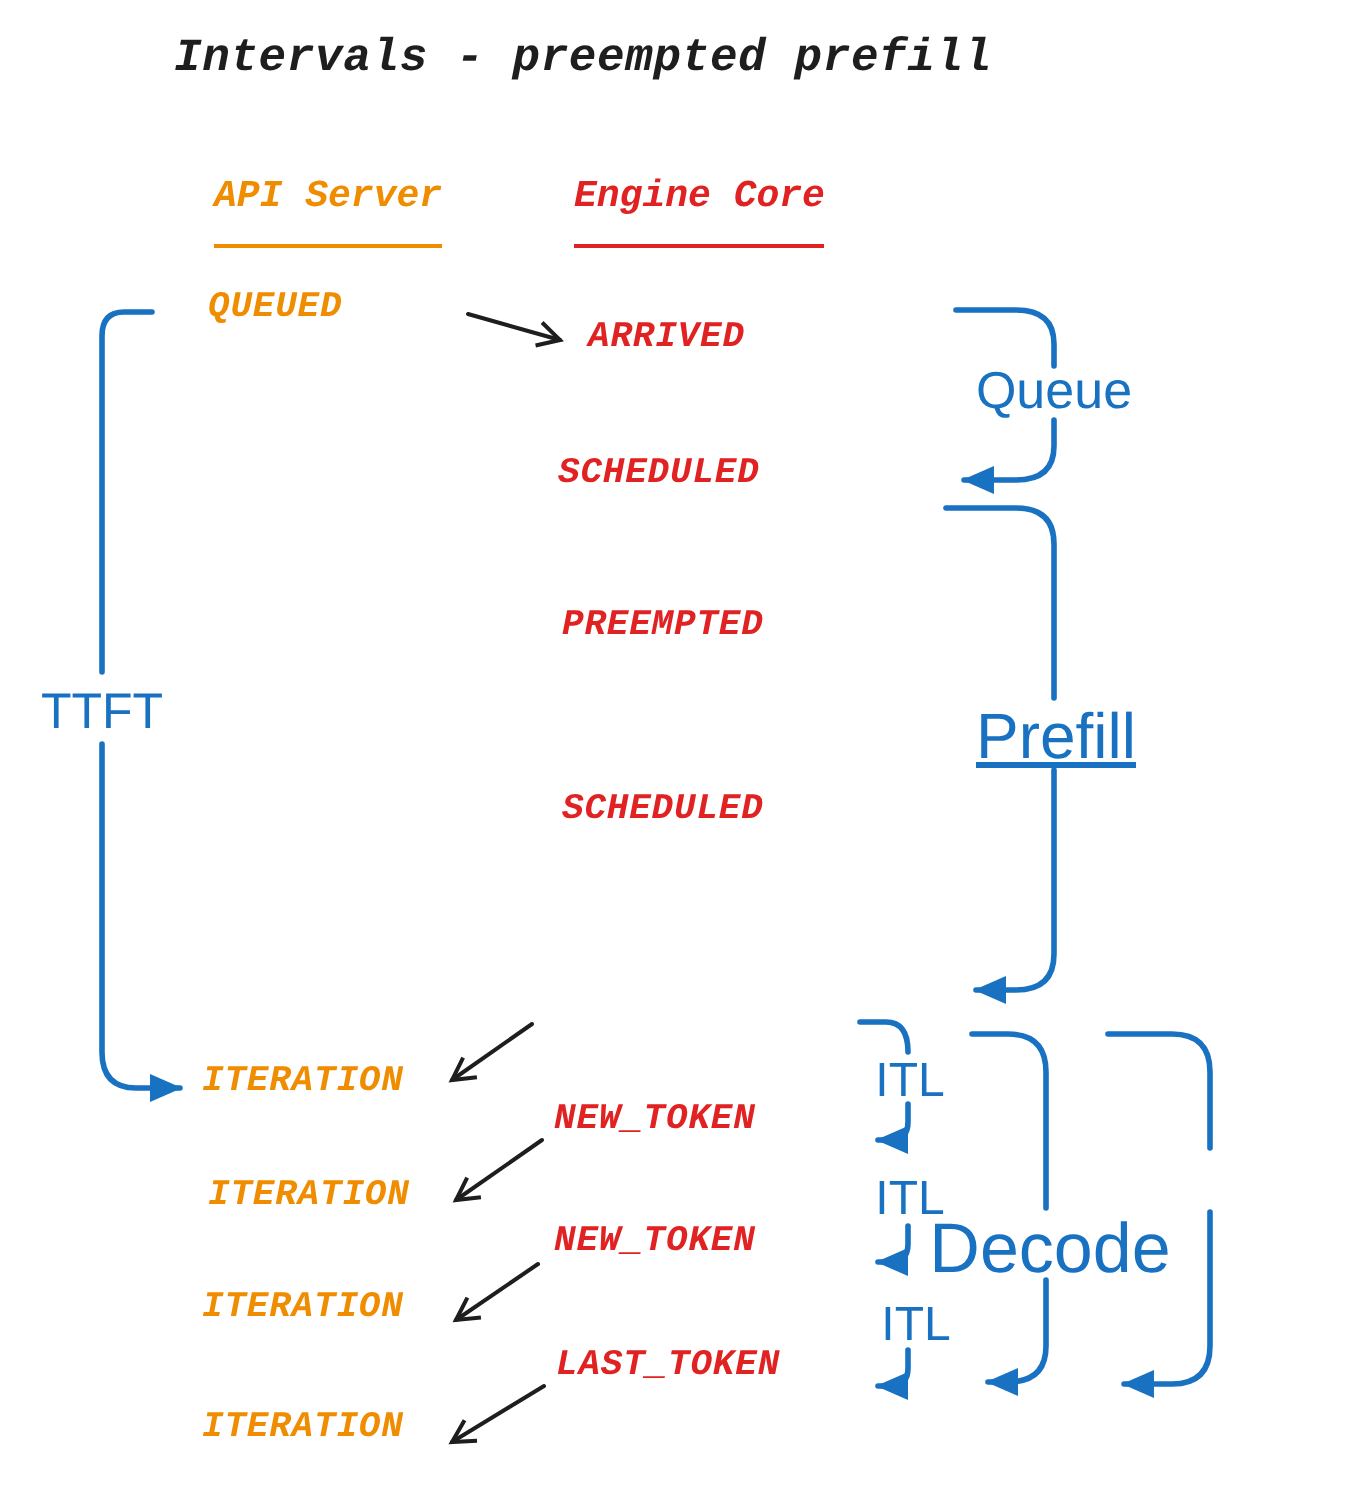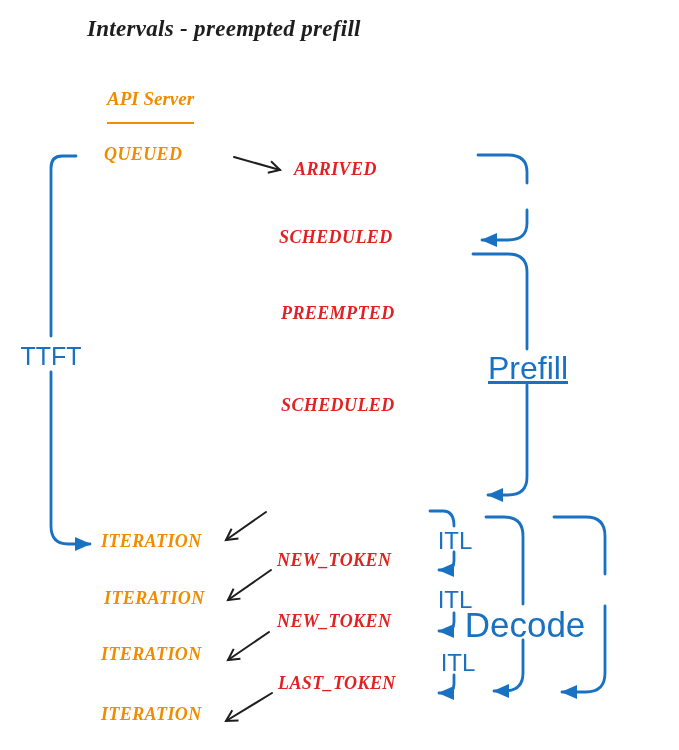--- a/index.html
+++ b/index.html
@@ -1,19 +1,19 @@
 <!DOCTYPE html>
 <html><head>
 <meta charset="utf-8">
 <style>
   html,body{margin:0;padding:0;background:#ffffff;}
   #canvas{position:relative;width:679px;height:750px;background:#ffffff;overflow:hidden;}
   svg{position:absolute;left:0;top:0;}
   .lbl{position:absolute;white-space:nowrap;line-height:1.05;}
-  .hand{font-family:Liberation Serif, serif;font-style:italic;font-weight:bold;}
+  .hand{font-family:Liberation Mono, monospace;font-style:italic;font-weight:bold;}
   .sans{font-family:"Liberation Sans",sans-serif;font-weight:400;color:#1971c2;}
   .title{font-size:23px;color:#1e1e1e;letter-spacing:.3px;}
   .hdr{font-size:19px;padding-bottom:13px;border-bottom:2px solid;}
   .orange{color:#f08c00;border-color:#f08c00;}
   .red{color:#e02222;border-color:#e02222;}
   .evt{font-size:18px;letter-spacing:.4px;}
   .ctr{transform:translateX(-50%);}
 </style>
 </head>
 <body>
@@ -67,35 +67,37 @@
       <path d="M 266 512 L 226 540" marker-end="url(#mBlack)"></path>
       <path d="M 271 570 L 228 600" marker-end="url(#mBlack)"></path>
       <path d="M 269 632 L 228 660" marker-end="url(#mBlack)"></path>
       <path d="M 272 693 L 226 721" marker-end="url(#mBlack)"></path>
     </g>
   </svg>
 
   <div class="lbl hand title" style="left:87px;top:17px;">Intervals - preempted prefill</div>
 
   <div class="lbl hand hdr orange" style="left:107px;top:89px;">API Server</div>
+  <div class="lbl hand hdr red" style="left:287px;top:89px;">Engine Core</div>
 
   <div class="lbl hand evt orange" style="left:104px;top:145px;">QUEUED</div>
   <div class="lbl hand evt orange" style="left:101px;top:532px;">ITERATION</div>
   <div class="lbl hand evt orange" style="left:104px;top:589px;">ITERATION</div>
   <div class="lbl hand evt orange" style="left:101px;top:645px;">ITERATION</div>
   <div class="lbl hand evt orange" style="left:101px;top:705px;">ITERATION</div>
 
   <div class="lbl hand evt red" style="left:294px;top:160px;">ARRIVED</div>
   <div class="lbl hand evt red" style="left:279px;top:228px;">SCHEDULED</div>
   <div class="lbl hand evt red" style="left:281px;top:304px;">PREEMPTED</div>
   <div class="lbl hand evt red" style="left:281px;top:396px;">SCHEDULED</div>
   <div class="lbl hand evt red" style="left:277px;top:551px;">NEW_TOKEN</div>
   <div class="lbl hand evt red" style="left:277px;top:612px;">NEW_TOKEN</div>
   <div class="lbl hand evt red" style="left:278px;top:674px;">LAST_TOKEN</div>
 
   <div class="lbl sans ctr" style="left:51px;top:343px;font-size:25px;">TTFT</div>
+  <div class="lbl sans ctr" style="left:527px;top:182px;font-size:26px;">Queue</div>
   <div class="lbl sans ctr" style="left:528px;top:352px;font-size:32px;text-decoration:underline;">Prefill</div>
   <div class="lbl sans ctr" style="left:455px;top:528px;font-size:24px;">ITL</div>
   <div class="lbl sans ctr" style="left:455px;top:587px;font-size:24px;">ITL</div>
   <div class="lbl sans ctr" style="left:458px;top:650px;font-size:24px;">ITL</div>
   <div class="lbl sans ctr" style="left:525px;top:607px;font-size:35px;">Decode</div>
 
 </div>
 
 </body></html>

